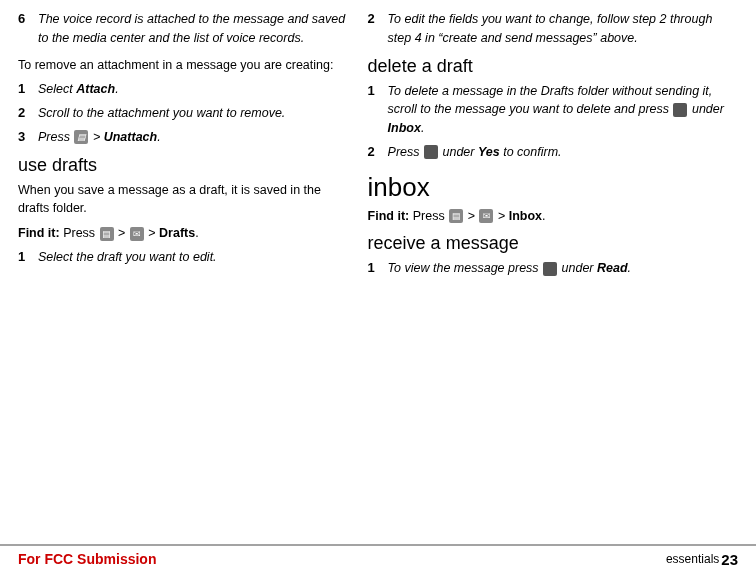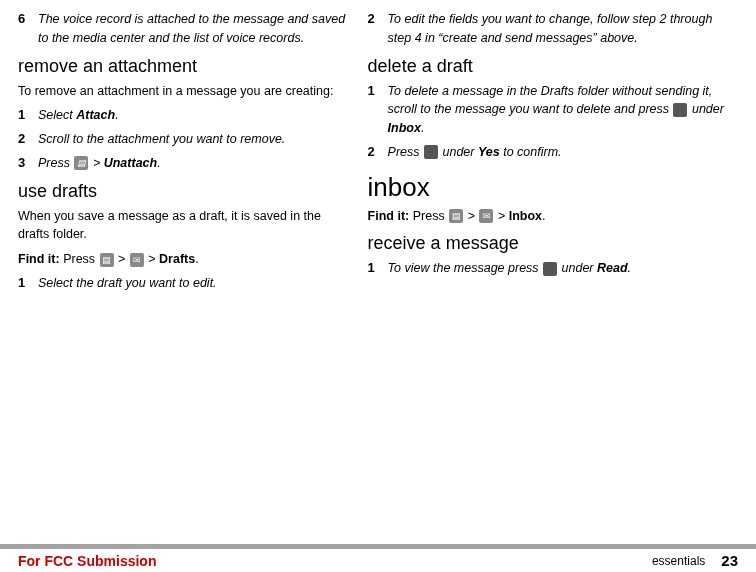--- a/index.html
+++ b/index.html
@@ -95,34 +95,34 @@
       border-radius: 2px;
       vertical-align: middle;
       margin: 0 1px;
     }
     .footer {
       height: 28px;
       display: flex;
       align-items: center;
       justify-content: space-between;
       padding: 0 18px;
-      border-top: 5px solid #a3a3a3;
+      border-top: 2px solid #a3a3a3;
       margin-top: 6px;
     }
     .footer-fcc {
       font-size: 14px;
       font-weight: bold;
       color: #cc0000;
     }
     .footer-right {
       font-size: 12px;
       color: #000;
       display: flex;
       align-items: center;
-      gap: 16px;
+      gap: 2px;
     }
     .footer-page {
       font-weight: bold;
       font-size: 15px;
     }
     .step6 {
       display: flex;
       margin-bottom: 8px;
     }
     .step6-num {
@@ -139,21 +139,20 @@
 <div class="page">
   <div class="content">
 
     <div class="col-left">
 
       <div class="step6">
         <span class="step6-num">6</span>
         <span class="item-text">The voice record is attached to the message and saved to the media center and the list of voice records.</span>
       </div>
 
-      <h2 class="section-heading">remove an attachment</h2>
       <p>To remove an attachment in a message you are creating:</p>
 
       <div class="numbered-item">
         <span class="num">1</span>
         <span class="item-text">Select <strong>Attach</strong>.</span>
       </div>
       <div class="numbered-item">
         <span class="num">2</span>
         <span class="item-text">Scroll to the attachment you want to remove.</span>
       </div>

